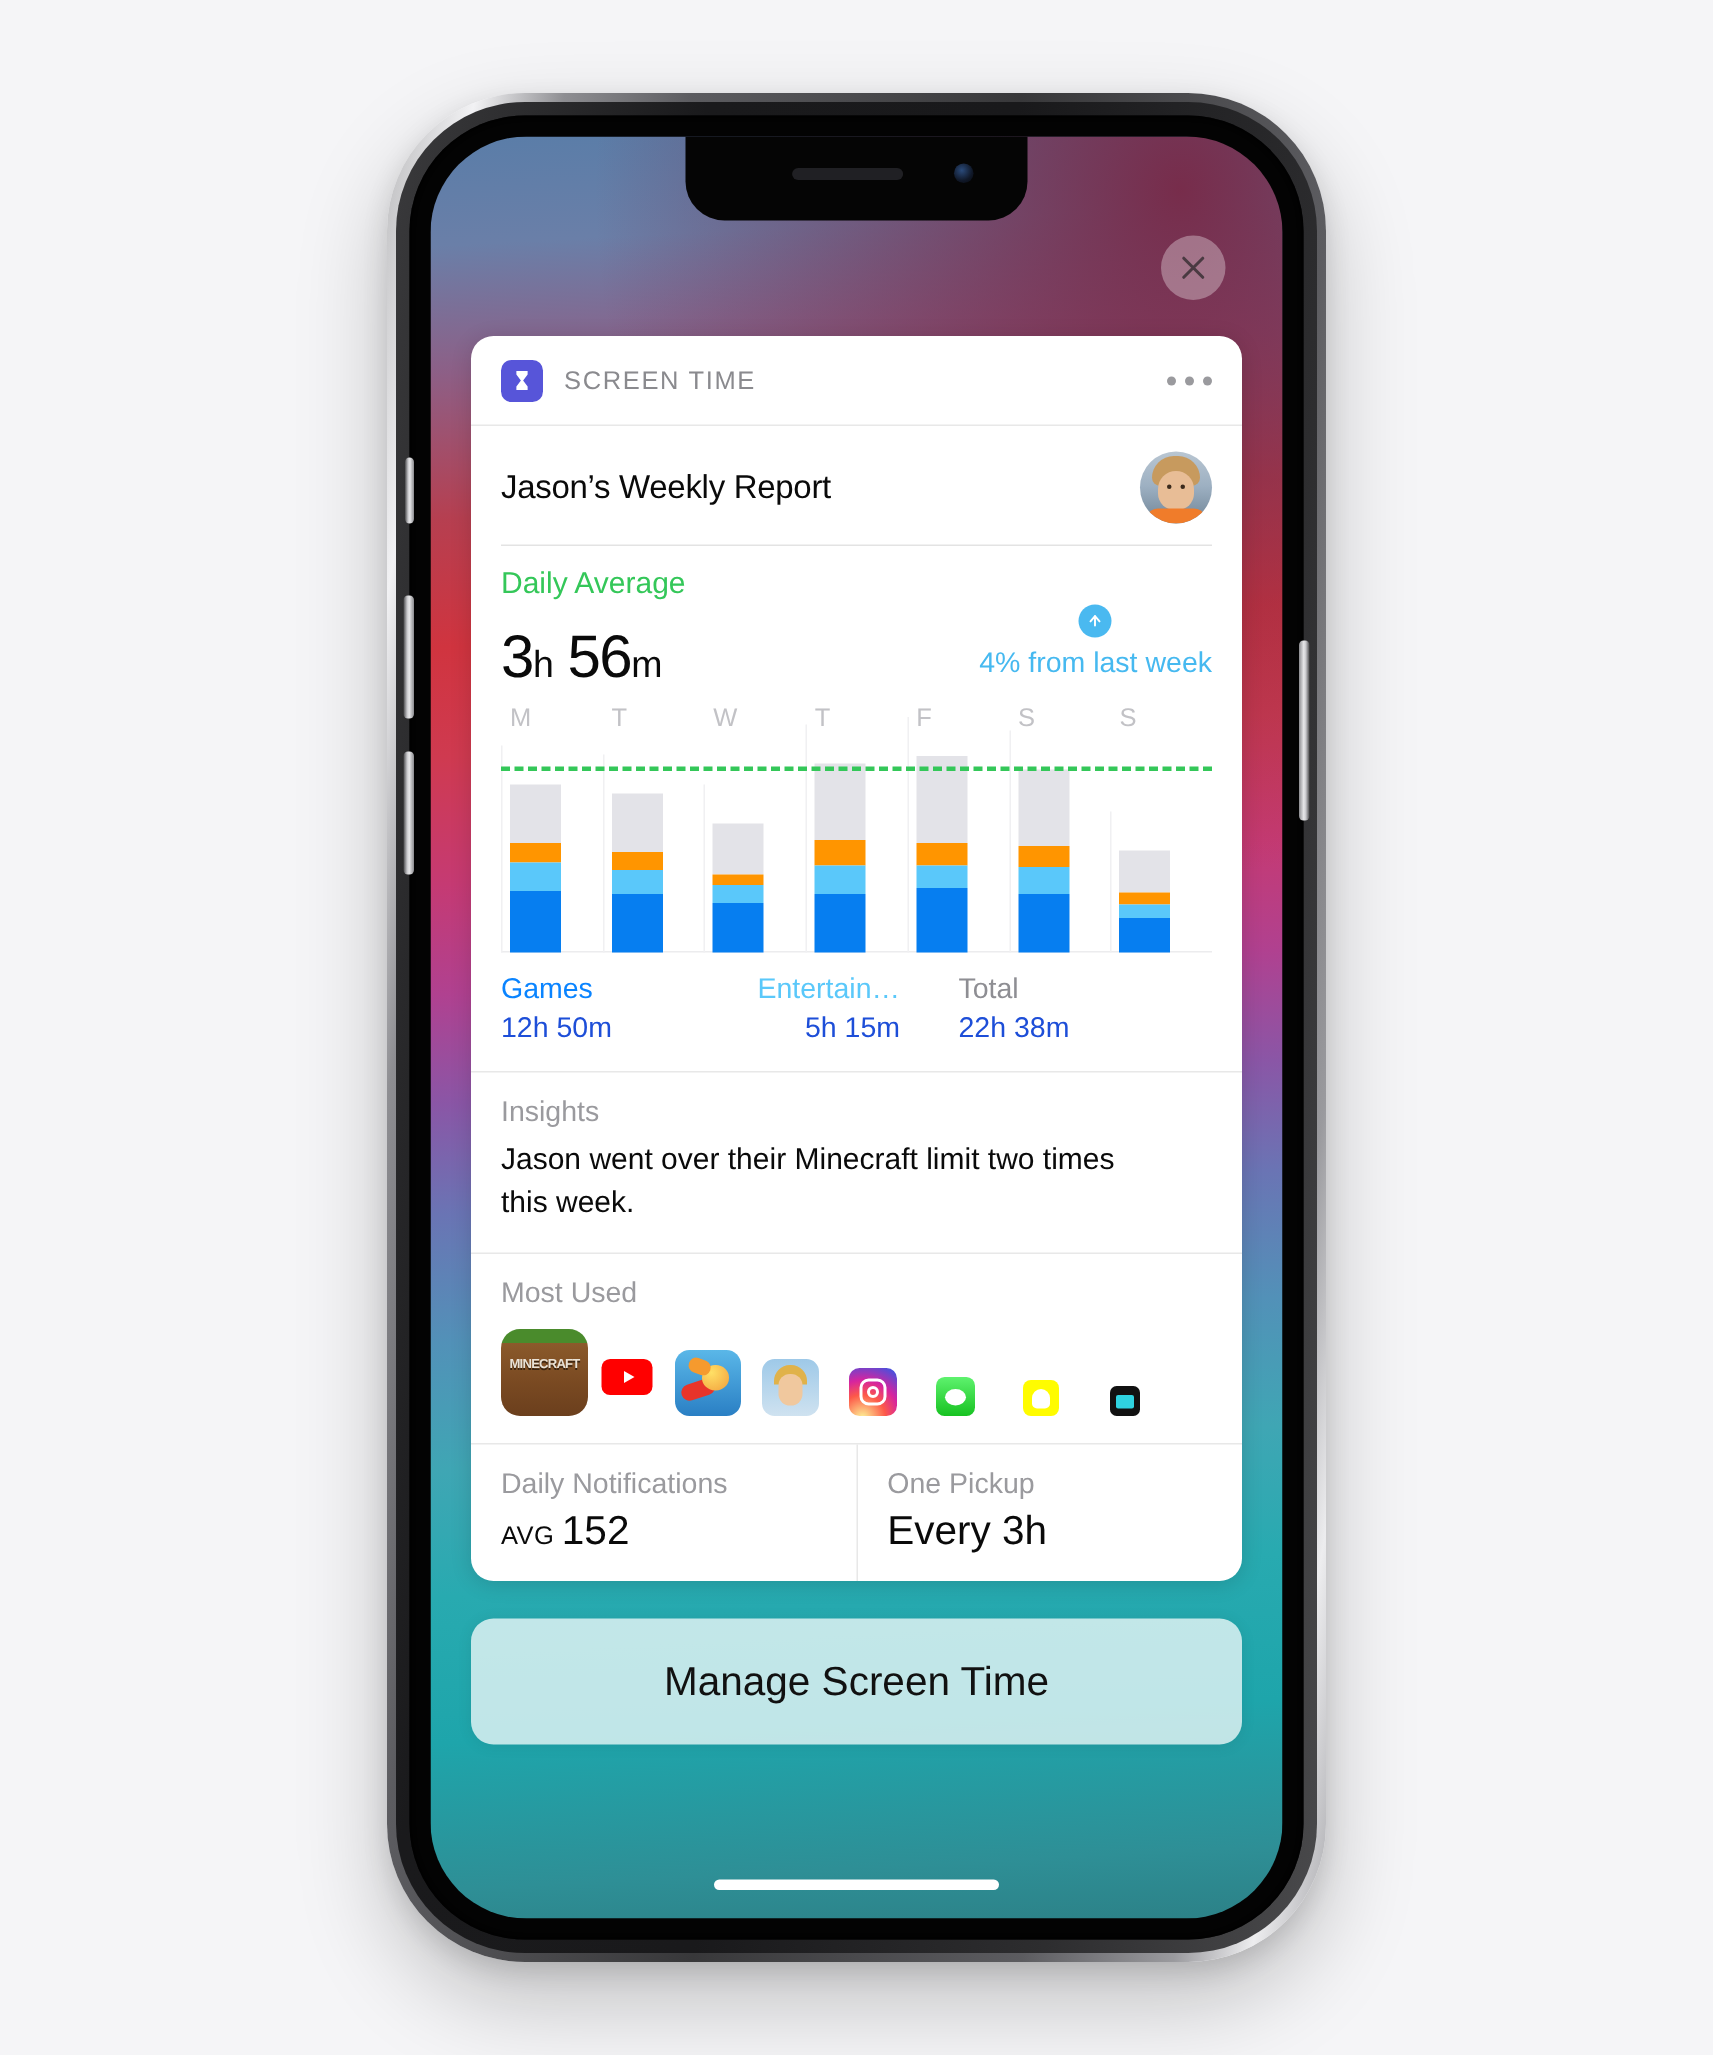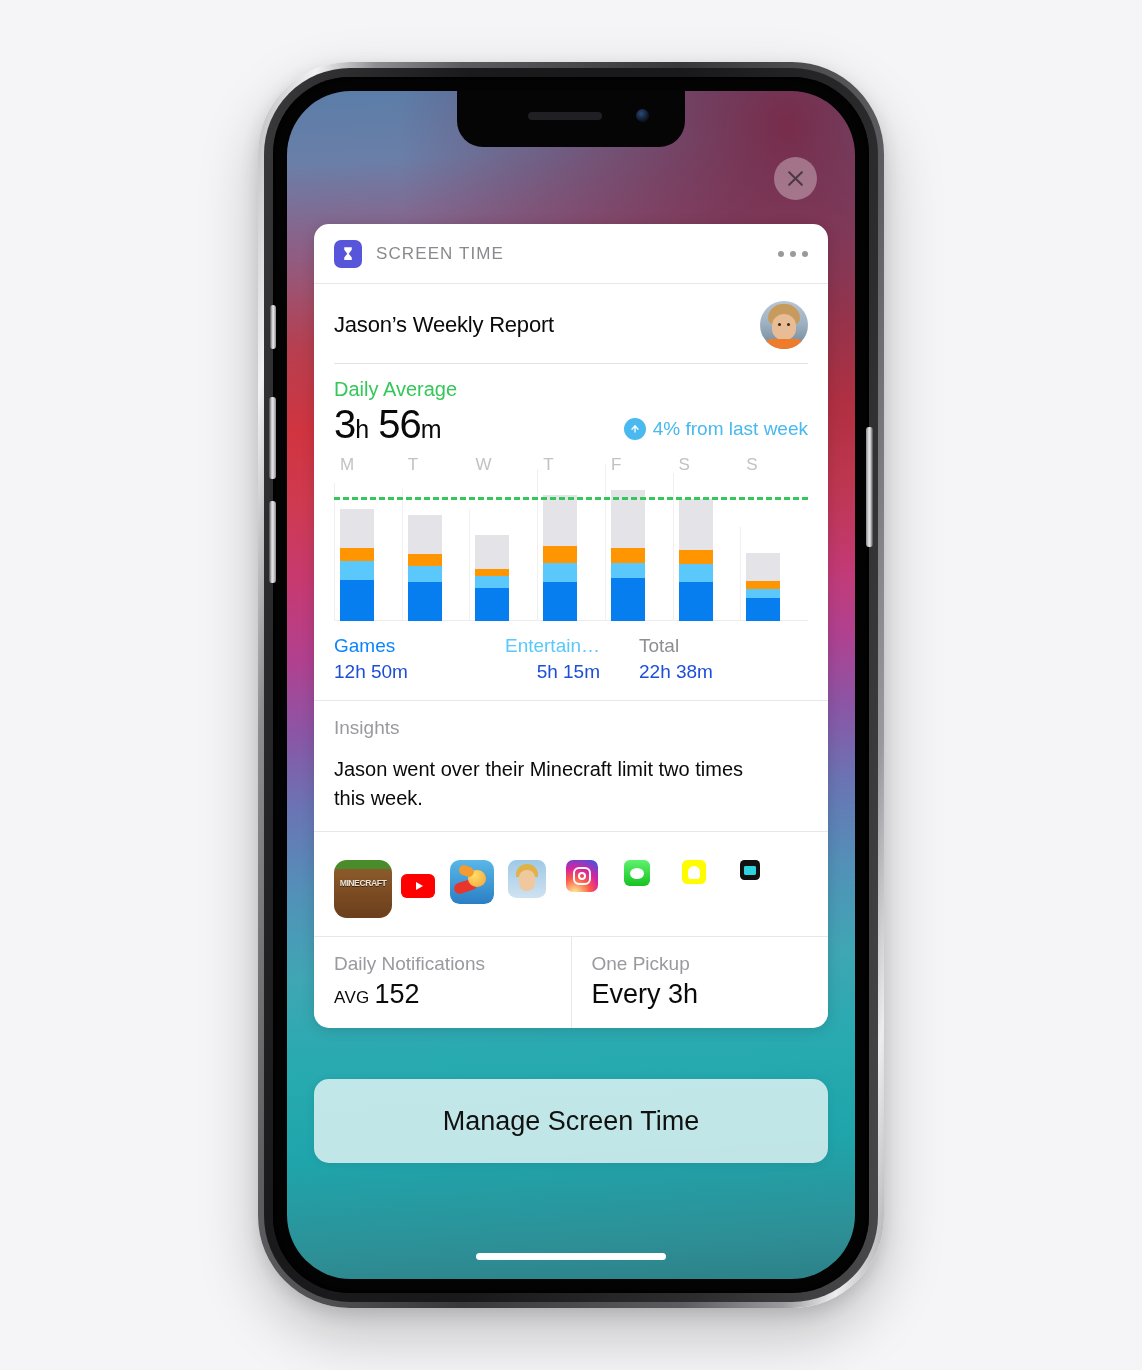--- a/index.html
+++ b/index.html
@@ -155,22 +155,22 @@
   .avatar .shirt{position:absolute;left:4px;bottom:0;width:40px;height:10px;background:#f07c2a;border-radius:8px 8px 0 0;}
 
   .divider { height: 1px; background: #e3e3e3; margin: 14px 20px 0 20px; }
 
   .daily-avg-label { color: #34c759; font-size: 20px; padding: 14px 20px 0 20px; }
 
   .avg-row { display: flex; align-items: flex-end; padding: 2px 20px 0 20px; }
   .avg-value { font-size: 40px; font-weight: 400; color: #0a0a0a; letter-spacing: -1px; line-height: 1.05; }
   .avg-value .u { font-size: 25px; }
   .trend {
-    margin-left: auto; display: flex; align-items: flex-end; gap: 7px;
-    color: #46b9f0; font-size: 19px; padding-bottom: 5px;
+    margin-left: auto; display: flex; align-items: center; gap: 7px;
+    color: #46b9f0; font-size: 19px; padding-bottom: 5px; flex-direction: column;
   }
   .trend .arrow {
     width: 22px; height: 22px; border-radius: 50%; background: #4ab9f0;
     display: flex; align-items: center; justify-content: center; flex: none;
   }
   .trend .arrow svg { width: 12px; height: 12px; }
 
   
   .chart-wrap { padding: 10px 20px 0 20px; }
   .day-labels { display: flex; }
@@ -209,25 +209,25 @@
   .lg-games .lbl { color: #0a84ff; }
   .lg-ent   .lbl { color: #5ac8fa; }
   .lg-soc   .lbl { color: #ff9500; }
   .lg-total .lbl { color: #8e8e93; }
 
   .section {
     border-top: 1px solid #e8e8e8;
     padding: 16px 20px 18px 20px;
   }
   .section-title { color: #9a9a9e; font-size: 19px; }
-  .insight-text { color: #0a0a0a; font-size: 20px; line-height: 1.45; margin-top: 16px; max-width: 420px; }
+  .insight-text { color: #0a0a0a; font-size: 20px; line-height: 1.45; margin-top: 6px; max-width: 420px; }
 
   .apps-row { display: flex; align-items: center; gap: 0; margin-top: 12px; }
   .app { flex: none; border-radius: 22%; overflow: hidden; position: relative; }
-  .app-slot { display: flex; align-items: flex-start; justify-content: flex-start; }
+  .app-slot { display: flex; align-items: flex-end; justify-content: flex-start; }
 
   .stats-row { display: flex; border-top: 1px solid #e8e8e8; }
   .stat { flex: 1; padding: 16px 20px 18px 20px; }
   .stat + .stat { border-left: 1px solid #e8e8e8; }
   .stat .k { color: #9a9a9e; font-size: 19px; }
   .stat .v { font-size: 27px; color: #0a0a0a; margin-top: 4px; }
   .stat .v small { font-size: 17px; letter-spacing: .3px; }
 
   
   .manage-btn {
@@ -403,20 +403,21 @@
                 <div class="val">22h 38m</div>
               </div>
             </div>
 
           <div class="section">
             <div class="section-title">Insights</div>
             <div class="insight-text">Jason went over their Minecraft limit two times this week.</div>
           </div>
 
           <div class="section">
+            <div class="section-title">Most Used</div>
             <div class="apps-row">
                 <div class="app-slot" style="width: 58px; height: 58px;">
                   <div class="app" title="Minecraft" style="width: 58px; height: 58px;">
                     <div style="width:100%;height:100%;background:
       linear-gradient(180deg,#4a8b2c 0%,#4a8b2c 16%,#8b5a2b 16%,#7a4a22 60%,#6b3f1d 100%)">
       <div style="position:absolute;top:17.4px;left:0;width:100%;text-align:center;
       font:700 8.7px 'Liberation Sans',sans-serif;color:#e9e2d6;letter-spacing:-.5px;
       text-shadow:0 1px 0 #3a2410">MINECRAFT</div>
                     </div>
                   </div>

